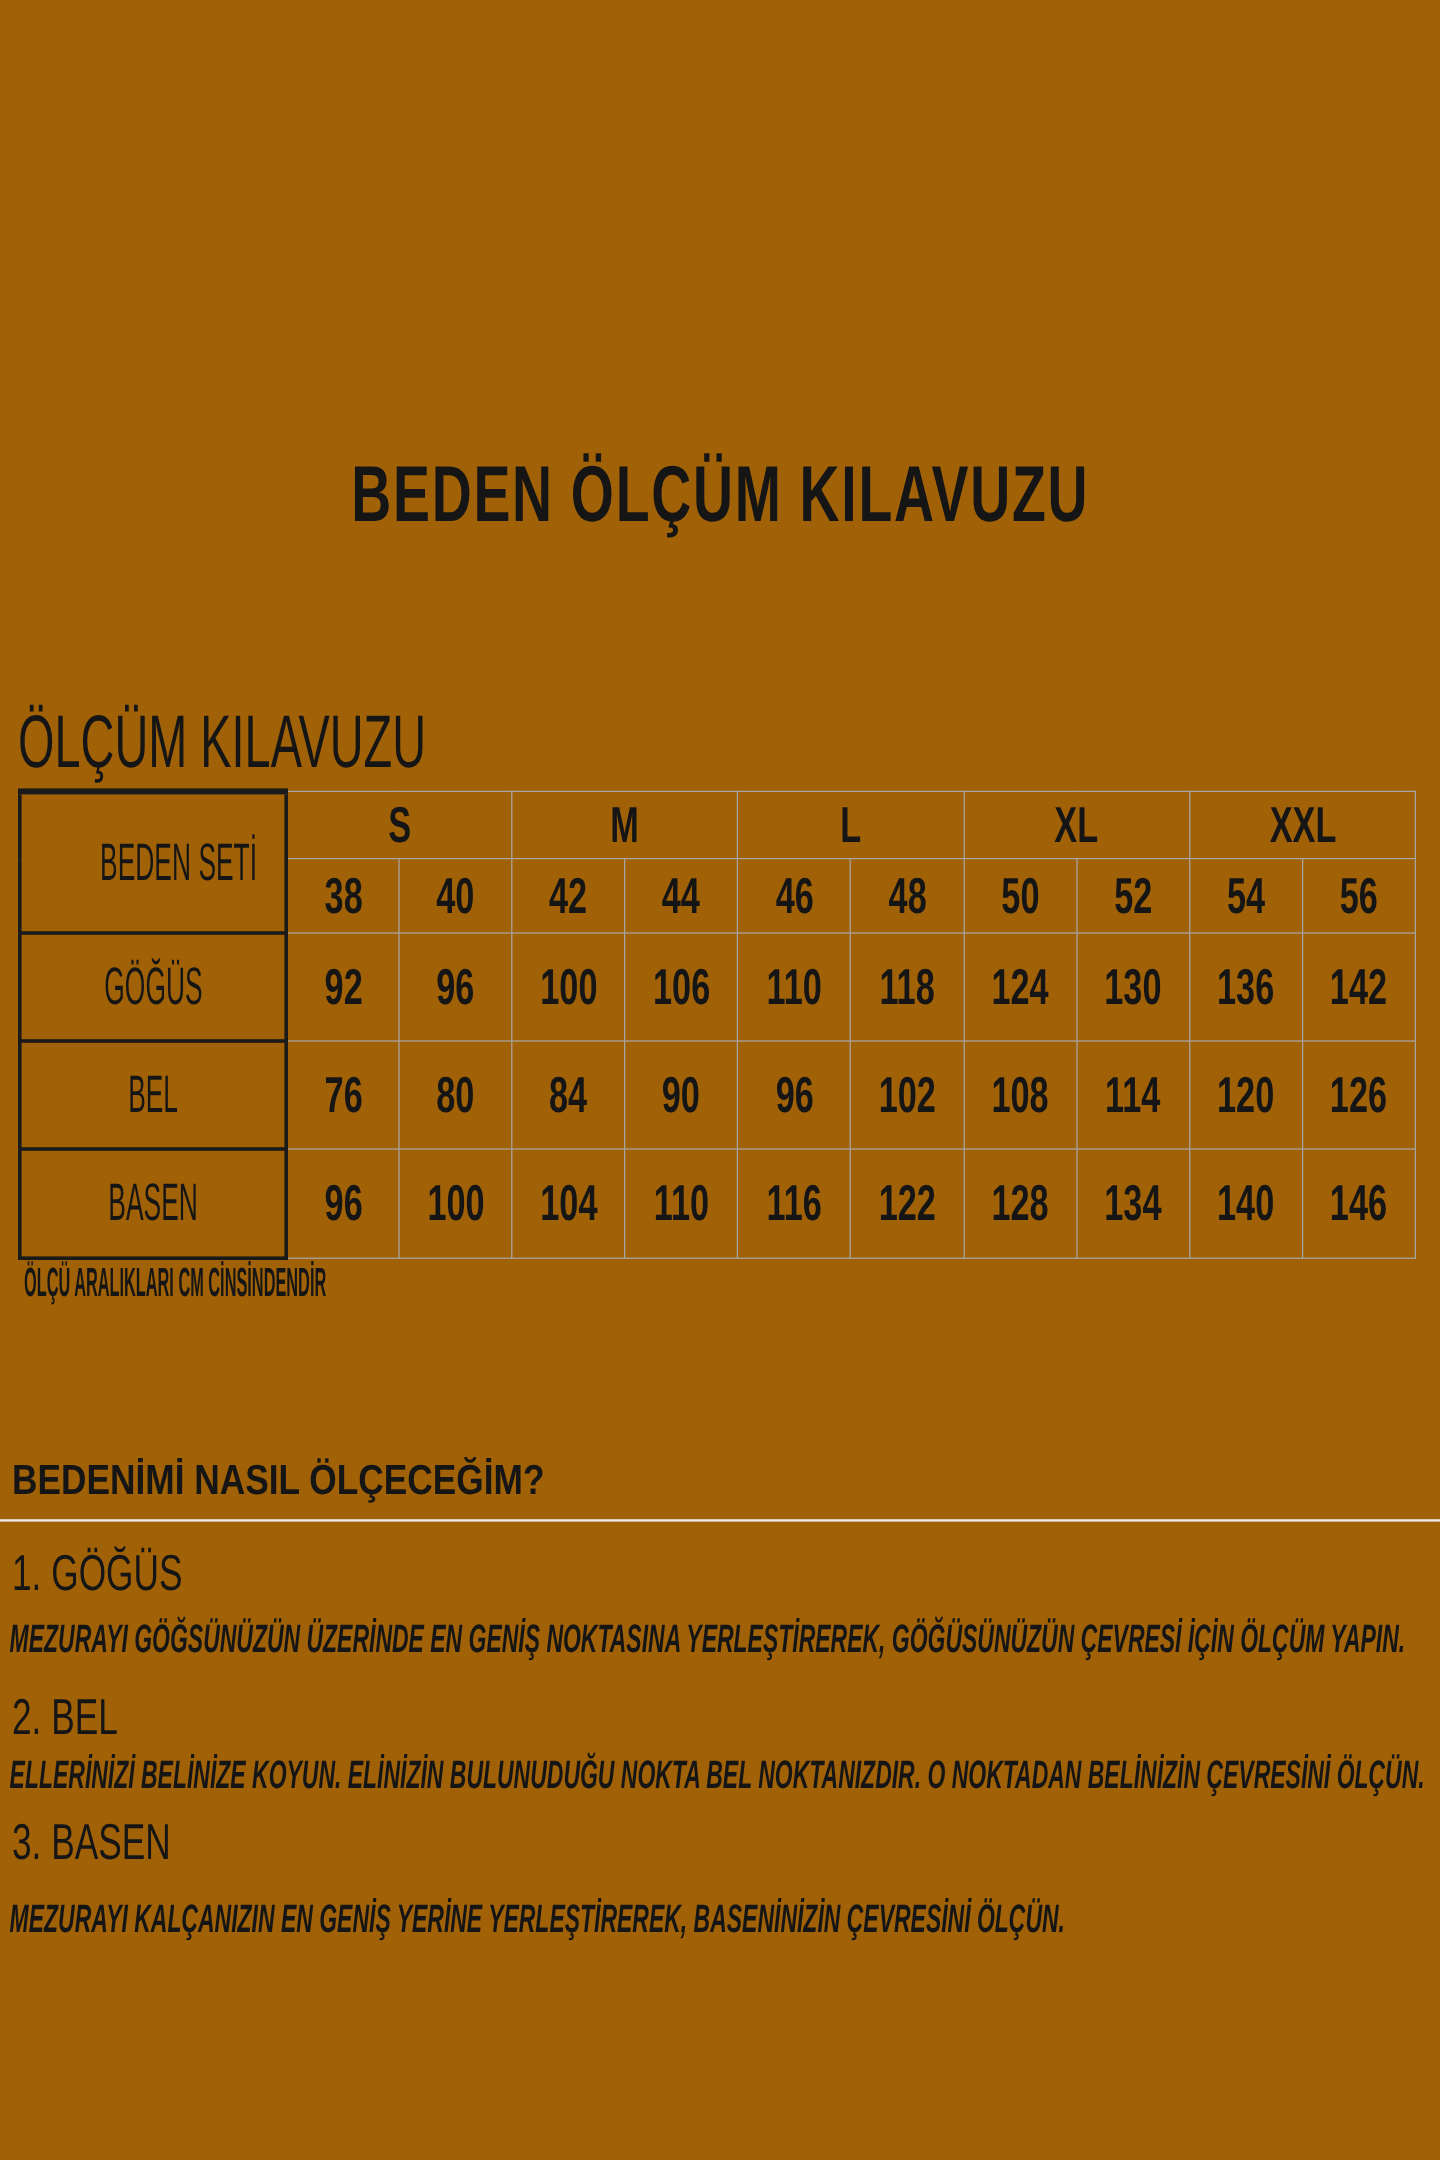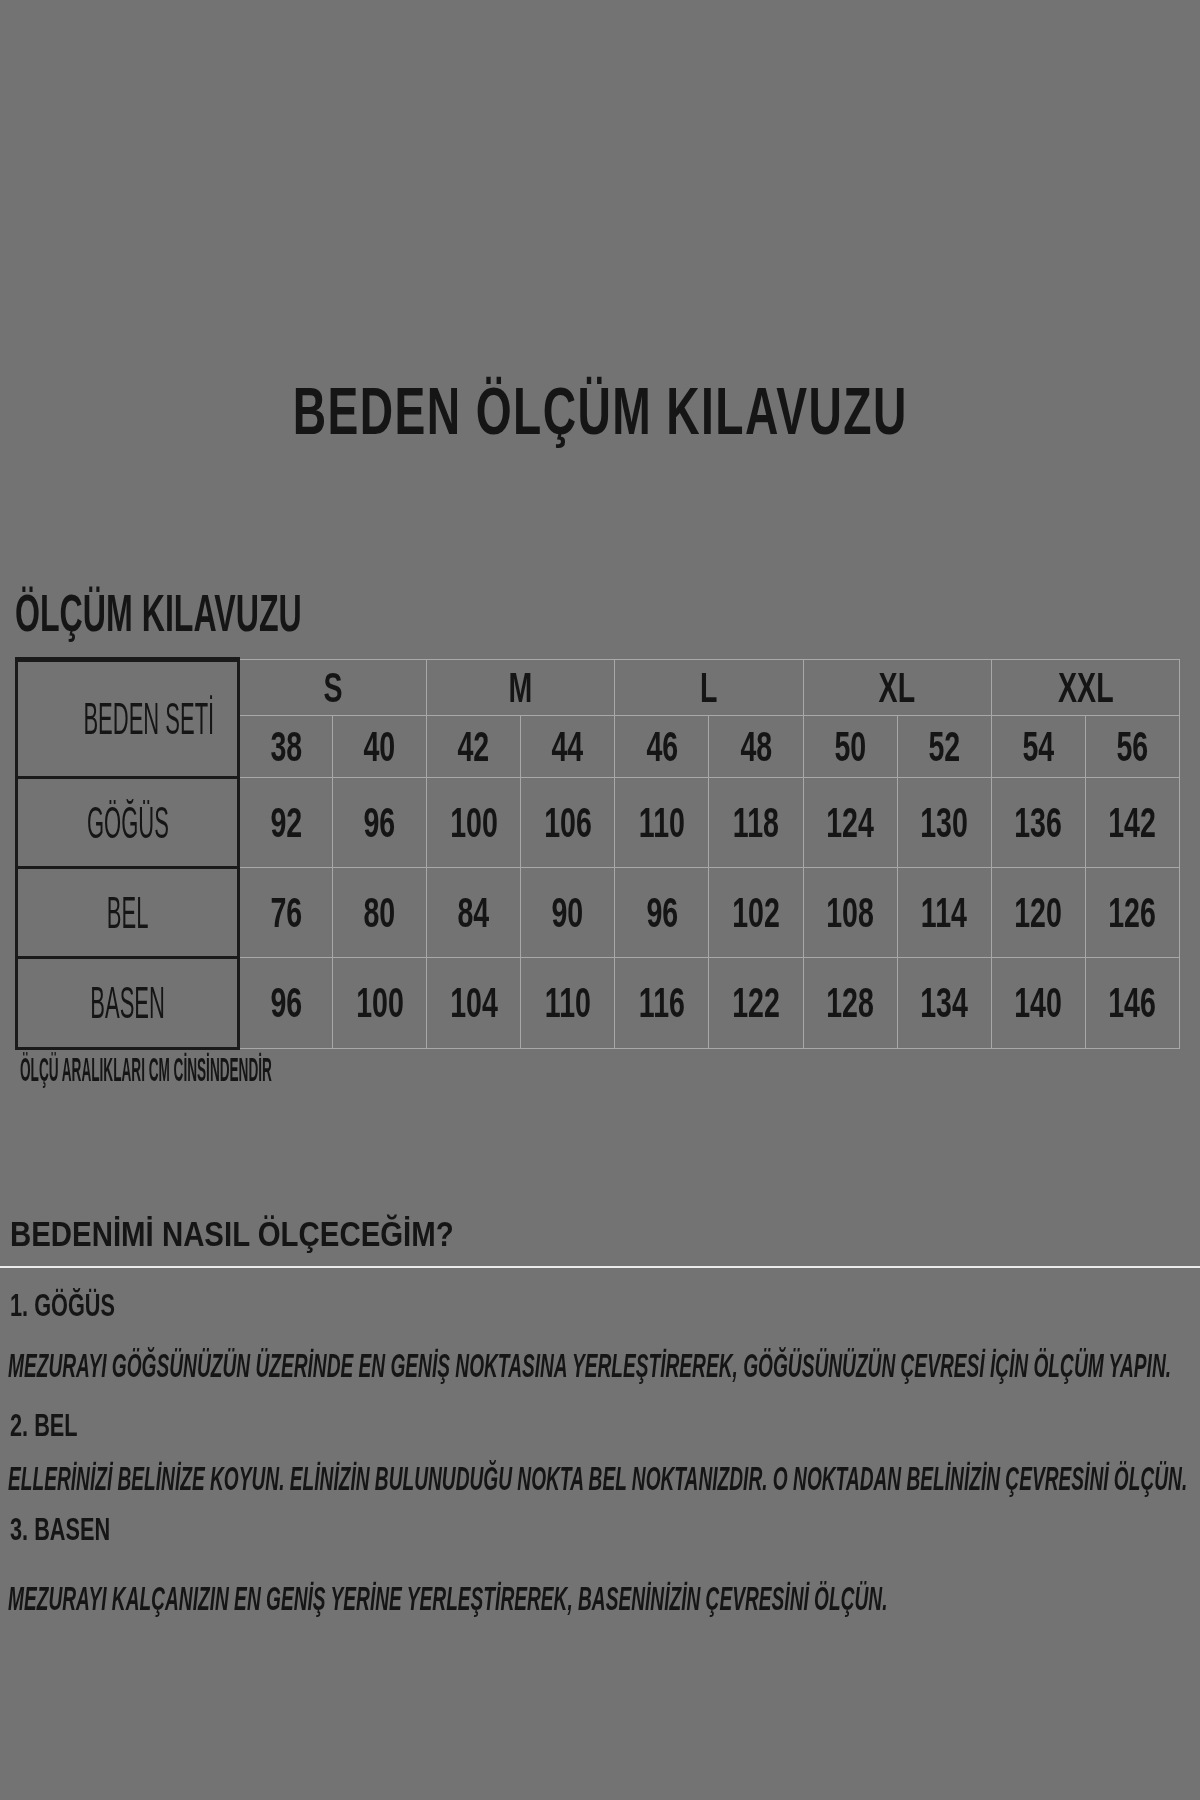--- a/index.html
+++ b/index.html
@@ -1,28 +1,28 @@
 <!DOCTYPE html>
 <html><head>
 <meta charset="utf-8">
 <style>
   html,body{margin:0;padding:0;background:#ffffff;}
   #page{
-    position:relative;width:1200px;height:1800px;background:#737373;overflow:hidden;
+    position:relative;width:1200px;height:1800px;background:#a16207;overflow:hidden;
     font-family:"Liberation Sans",sans-serif;color:#151515;
   }
   .abs{position:absolute;margin:0;font-weight:bold;}
   
   .cx{display:inline-block;white-space:nowrap;transform:scaleX(var(--sx,1));transform-origin:0 50%;}
   .cxc{transform-origin:50% 50%;}
 
   
   #title{top:378px;left:0;width:1200px;text-align:center;font-size:66px;font-weight:bold;line-height:1;letter-spacing:2px;}
   
-  #guide-heading{top:588px;left:15px;font-size:51px;font-weight:bold;line-height:1;}
+  #guide-heading{top:588px;left:15px;font-size:62px;font-weight:normal;line-height:1;}
 
   
   #size-table{position:absolute;top:657px;left:15px;width:1163px;border-collapse:collapse;table-layout:fixed;padding-left:24px;}
   #size-table th,#size-table td{padding:0;text-align:center;vertical-align:middle;font-weight:bold;font-size:42px;line-height:1;}
   #size-table .lbl{border:3px solid #1a1a1a;font-weight:normal;font-size:44px;}
   #size-table .corner{border-top-width:5px;}
   #size-table .grp,#size-table .num{border:1px solid #a8a8a8;}
   tr.r1 th{height:55px;}
   tr.r2 td{height:61px;}
   tr.r3 th,tr.r3 td{height:87px;}
@@ -32,21 +32,21 @@
   .grp .cx,.num .cx{--sx:.68;}
 
   
   #table-note{top:1052px;left:20px;font-size:34px;line-height:1;}
   #table-note .cx{--sx:.40;}
 
   
   #howto-heading{top:1216px;left:10px;font-size:35px;font-weight:bold;line-height:1;}
   #howto-heading .cx{--sx:.84;}
   #divider{top:1266px;left:0;width:1200px;height:2px;background:#ececec;}
-  .step-title{font-size:31px;font-weight:bold;line-height:1;left:10px;text-align:center;}
+  .step-title{font-size:42px;font-weight:normal;line-height:1;left:10px;text-align:center;}
   .step-title .cx{--sx:.70;}
   .step-text{font-size:33px;font-style:italic;line-height:1;left:8px;}
   .step-text .cx{--sx:.58;}
   #step1-title{top:1290px;} #step1-text{top:1349px;}
   #step2-title{top:1410px;} #step2-text{top:1462px;}
   #step3-title{top:1514px;} #step3-text{top:1582px;}
 </style>
 </head>
 <body>
 

